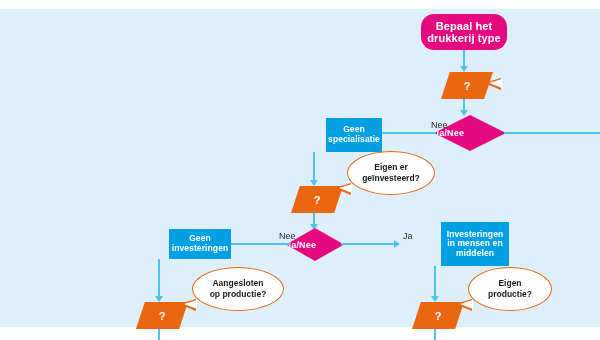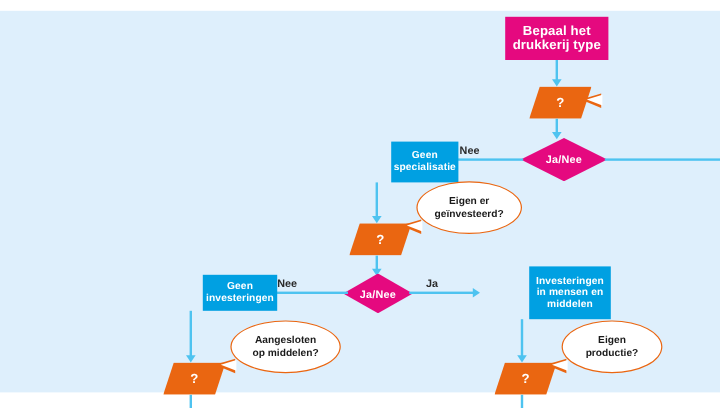--- a/index.html
+++ b/index.html
@@ -32,38 +32,38 @@
     text-align: center;
     color: #ffffff;
     font-weight: bold;
     line-height: 1.12;
     letter-spacing: 0.1px;
   }
   .node-start {
     background: #e5097f;
     font-size: 11px;
     padding: 2px;
+    border-radius: 13px;
   }
   .node-process {
     background: #00a0e2;
     font-size: 8.5px;
     padding: 2px;
     margin-left: 40px;
   }
   .node-decision-wrap {
     position: absolute;
   }
   .node-decision {
     position: absolute;
     inset: 0;
     background: #e5097f;
     clip-path: polygon(50% 0%, 100% 50%, 50% 100%, 0% 50%);
     display: flex;
     align-items: center;
-    justify-content: center;
     color: #ffffff;
     font-weight: bold;
     font-size: 9px;
     letter-spacing: 0.2px;
   }
   .node-io-wrap {
     position: absolute;
   }
   .node-io {
     position: absolute;
@@ -103,23 +103,24 @@
     border-right: 6px solid #4ec3f0;
   }
   .arrow-right {
     border-top: 4px solid transparent;
     border-bottom: 4px solid transparent;
     border-left: 6px solid #4ec3f0;
   }
   .edge-label {
     position: absolute;
     font-size: 9px;
-    font-weight: bold;
+    font-weight: normal;
     color: #2b2b2b;
     white-space: nowrap;
+    padding-left: 48px;
   }
   .bubble {
     position: absolute;
     box-sizing: border-box;
     background: #ffffff;
     border: 1.6px solid #ea6611;
     border-radius: 50%;
     display: flex;
     align-items: center;
     justify-content: center;
@@ -227,21 +228,21 @@
   <div class="arrow arrow-down" style="left:155px; top:296px;"></div>
 
   <div class="node-io-wrap" style="left:136px; top:302px; width:52px; height:27px;">
     <div class="node-io">
       <span>?</span>
     </div>
   </div>
 
   <div class="bubble" style="left:192px; top:267px; width:92px; height:44px;">
     <span style="white-space:pre-line">Aangesloten
-op middelen?</span>
+op productie?</span>
   </div>
   <div class="bubble-tail" style="left:179px; top:299px; border-top:5px solid transparent; border-bottom:7px solid transparent; border-right:17px solid #ea6611;"></div>
   <div class="bubble-tail" style="left:184px; top:300px; border-top:4px solid transparent; border-bottom:5px solid transparent; border-right:13px solid #ffffff;"></div>
 
   <div class="line-v" style="left:158px; top:329px; height:11px;"></div>
 
   <div class="line-v" style="left:434px; top:266px; height:31px;"></div>
   <div class="arrow arrow-down" style="left:431px; top:296px;"></div>
 
   <div class="node-io-wrap" style="left:412px; top:302px; width:52px; height:27px;">

